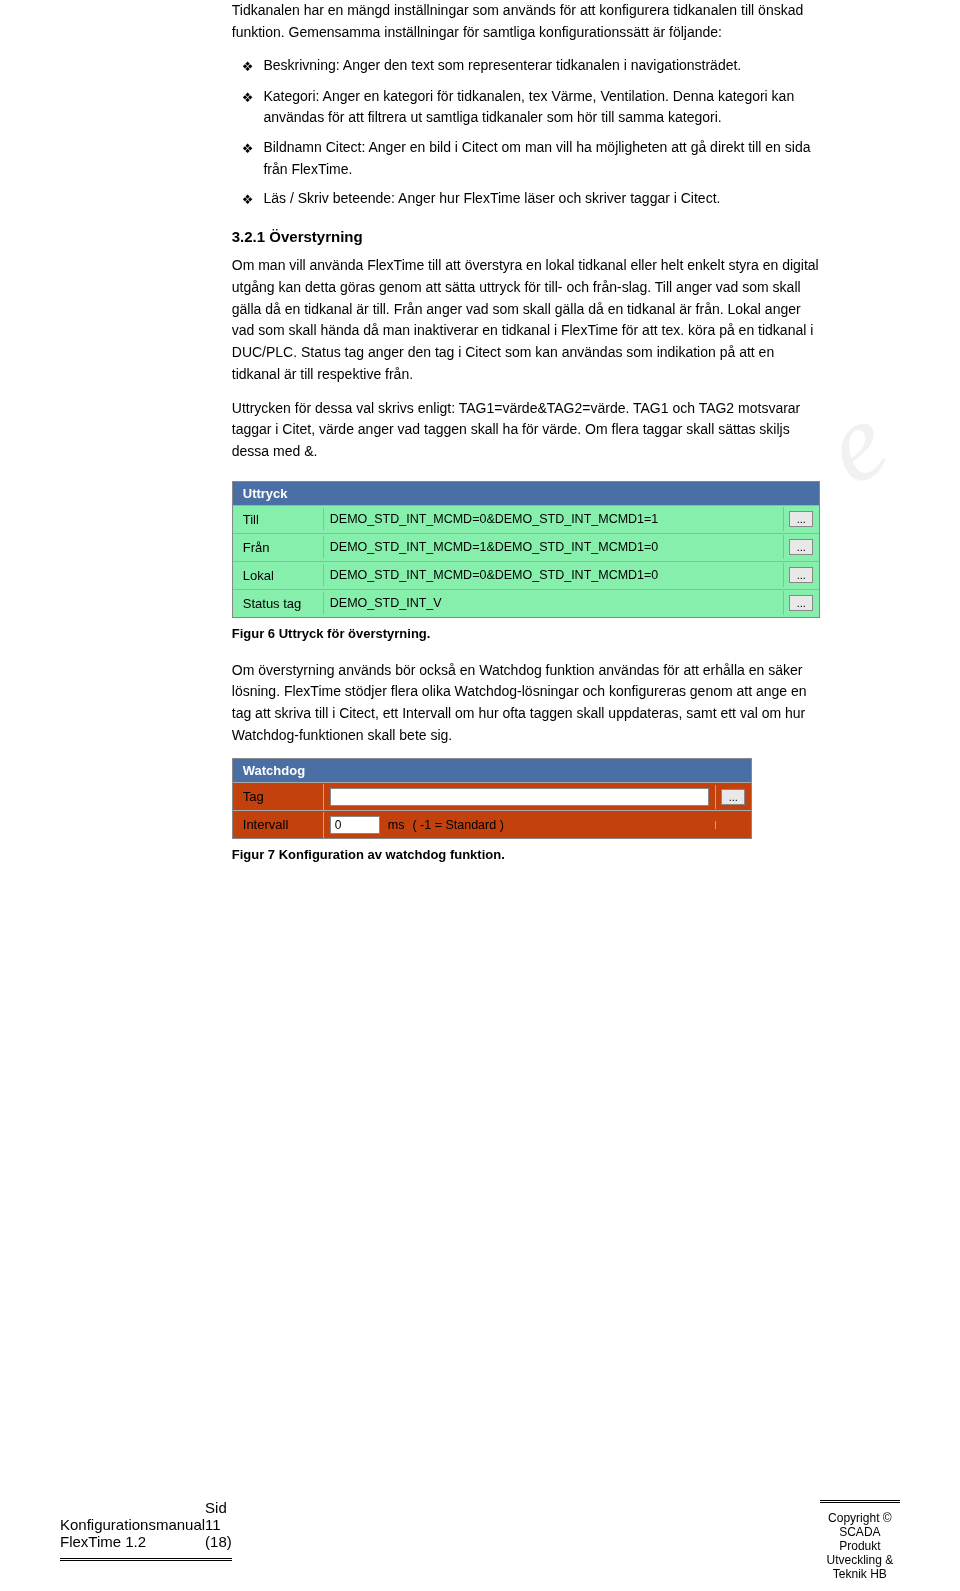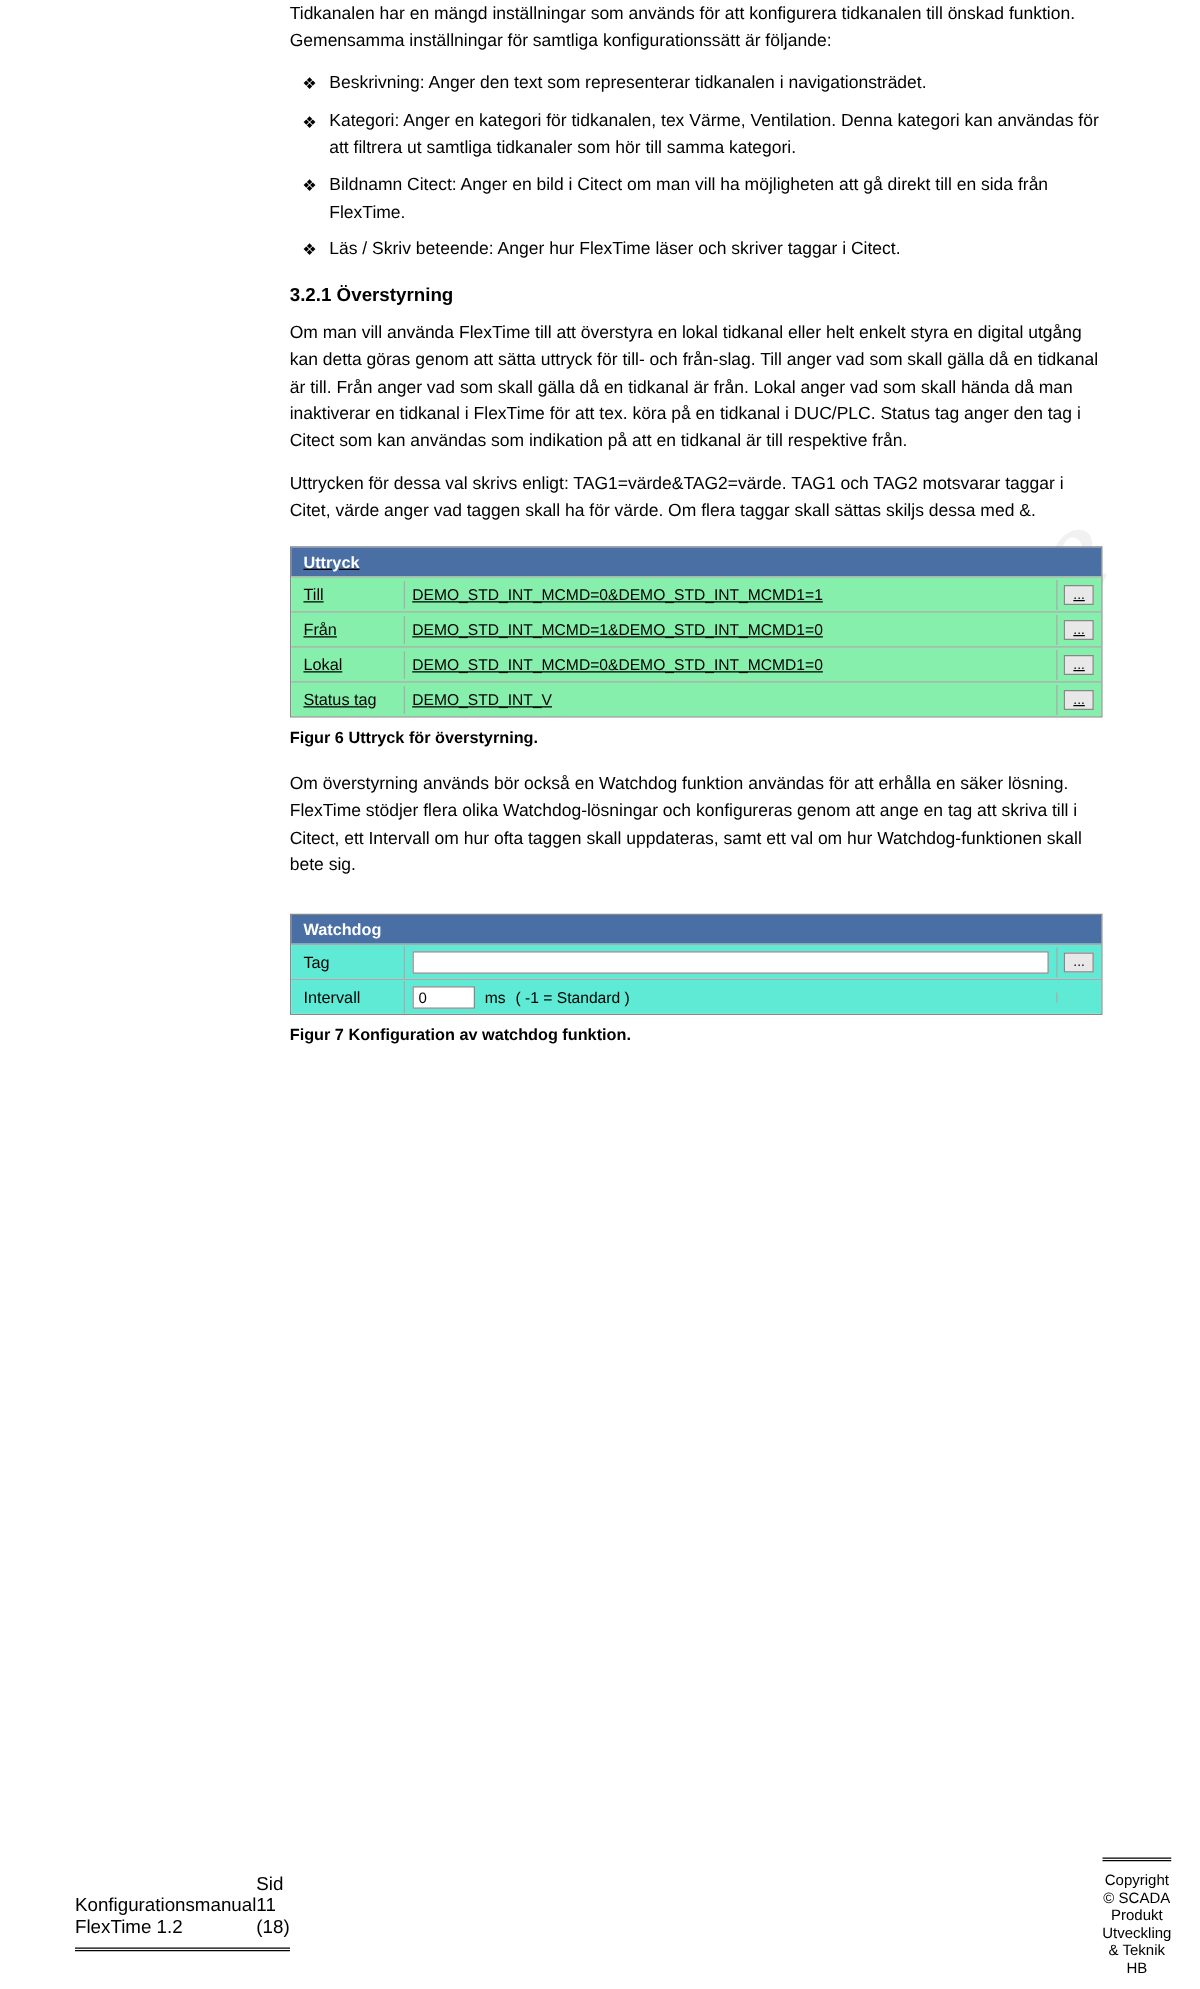--- a/index.html
+++ b/index.html
@@ -59,22 +59,21 @@
       flex-shrink: 0;
     }
     .section-heading {
       font-size: 15px;
       font-weight: bold;
       margin: 18px 0 10px 0;
     }
     .table-container {
       border: 1.5px solid #888;
       margin: 18px 0 6px 0;
-      width: 650px;
-      text-decoration: underline;
+      width: 588px;
     }
     .table-header-row {
       background: #4a6fa5;
       color: #fff;
       font-weight: bold;
       padding: 4px 10px;
       font-size: 13px;
     }
     .table-data-row {
       display: flex;
@@ -118,28 +117,28 @@
       min-width: 24px;
       text-align: center;
     }
     .figure-caption {
       font-size: 13px;
       font-weight: bold;
       margin-bottom: 16px;
     }
     .watchdog-table-container {
       border: 1.5px solid #888;
-      margin: 28px 0 6px 0;
-      width: 650px;
+      margin: 12px 0 6px 0;
+      width: 520px;
     }
     .watchdog-row {
       display: flex;
       align-items: center;
       border-top: 1px solid #aaa;
-      background: #5eead4;
+      background: #c2410c;
       min-height: 28px;
     }
     .watchdog-label {
       width: 90px;
       padding: 4px 10px;
       font-size: 13px;
       color: #000;
       flex-shrink: 0;
     }
     .watchdog-value {

